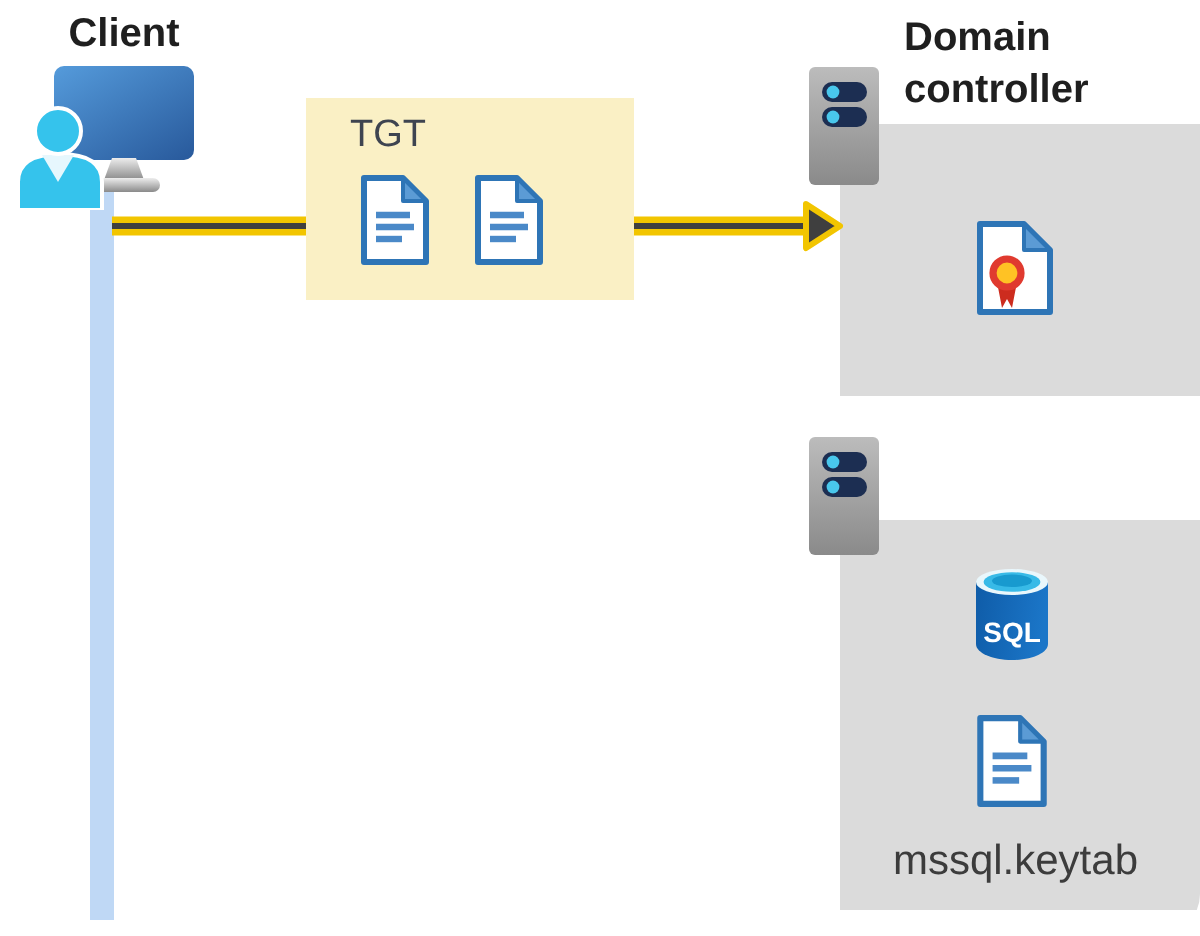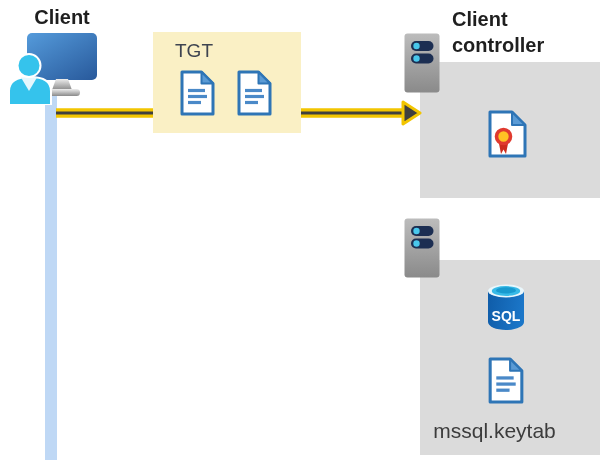--- a/index.html
+++ b/index.html
@@ -9,36 +9,37 @@
     --arrow-core:#3F3F3F;
     --client-timeline-blue:#BFD8F5;
     --title-text:#1F1F1F;
     --label-text:#3E4450;
     --keytab-text:#3C3C3C;
   }
   html,body{margin:0;padding:0;background:#fff;}
   .canvas{
     position:relative;width:600px;height:468px;background:#fff;overflow:hidden;
     font-family:"Liberation Sans",sans-serif;
+    border-radius:21px;
   }
   .abs{position:absolute;}
   .title{
     font-size:20px;font-weight:700;color:var(--title-text);
     line-height:26px;letter-spacing:0;
   }
   .client-title{left:24px;top:4px;width:76px;text-align:center;}
   .dc-title{left:452px;top:6px;width:122px;}
   .linux-title{left:455px;top:227px;width:145px;white-space:nowrap;}
   .timeline{
     left:45px;top:92px;width:12px;height:368px;
     background:var(--client-timeline-blue);z-index:1;
   }
   .arrow-svg{left:54px;top:98px;width:368px;height:30px;z-index:2;}
   .ticket-box{
-    left:153px;top:32px;width:148px;height:101px;
+    left:153px;top:49px;width:164px;height:101px;
     background:var(--highlight-box);z-index:3;text-decoration:underline;
   }
   .ticket-label{
     position:absolute;top:8px;font-size:19px;color:var(--label-text);
     width:60px;text-align:center;
   }
   .tgt-label{left:11px;}
   .spn-label{left:67px;}
   .doc{position:absolute;width:35px;height:46px;}
   .tgt-doc{left:27px;top:38px;}
@@ -48,21 +49,21 @@
   }
   .dc-panel{left:420px;top:62px;width:173px;height:136px;}
   .linux-panel{left:420px;top:260px;width:173px;height:195px;}
   .server-icon{width:36px;height:60px;z-index:4;}
   .dc-server{left:404px;top:33px;}
   .linux-server{left:404px;top:218px;}
   .cert-icon{position:absolute;left:68px;top:48px;width:39px;height:48px;}
   .sql-icon{position:absolute;left:66px;top:23px;width:40px;height:48px;}
   .keytab-doc{position:absolute;left:67px;top:97px;width:38px;height:47px;}
   .keytab-label{
-    position:absolute;left:0;top:159px;width:149px;text-align:center;
+    position:absolute;left:0;top:159px;width:149px;text-align:right;
     font-size:21px;color:var(--keytab-text);
   }
   .monitor-icon{left:26px;top:33px;width:72px;height:64px;z-index:4;}
   .person-icon{left:7px;top:53px;width:46px;height:52px;z-index:5;}
 </style>
 </head>
 <body>
 
 <div class="canvas">
 
@@ -120,21 +121,21 @@
     </svg>
     <svg class="doc spn-doc" viewBox="0 0 35 46">
       <path d="M2 2 H21.5 L33 13.5 V44 H2 Z" fill="#FFFFFF" stroke="#2E75B6" stroke-width="3" stroke-linejoin="round"></path>
       <path d="M21.5 2 V13.5 H33 Z" fill="#5B9BD5" stroke="#2E75B6" stroke-width="2" stroke-linejoin="round"></path>
       <path d="M8 20.5 H25" stroke="#4A89C8" stroke-width="3.2"></path>
       <path d="M8 26.5 H27" stroke="#4A89C8" stroke-width="3.2"></path>
       <path d="M8 32.5 H21" stroke="#4A89C8" stroke-width="3.2"></path>
     </svg>
   </div>
 
-  <div class="abs title dc-title">Client controller</div>
+  <div class="abs title dc-title">Domain controller</div>
 
   <div class="abs panel dc-panel">
     <svg class="cert-icon" viewBox="0 0 39 48">
       <path d="M2 2 H24 L37 15 V46 H2 Z" fill="#FFFFFF" stroke="#2E75B6" stroke-width="3" stroke-linejoin="round"></path>
       <path d="M24 2 V15 H37 Z" fill="#5B9BD5" stroke="#2E75B6" stroke-width="2" stroke-linejoin="round"></path>
       <path d="M10.5 31 L13 44 L15.5 39.5 L18 44 L20.5 31 Z" fill="#CD2C1E"></path>
       <circle cx="15.5" cy="26.5" r="7" fill="#FFC224" stroke="#E03A2F" stroke-width="3.6"></circle>
     </svg>
   </div>
 

